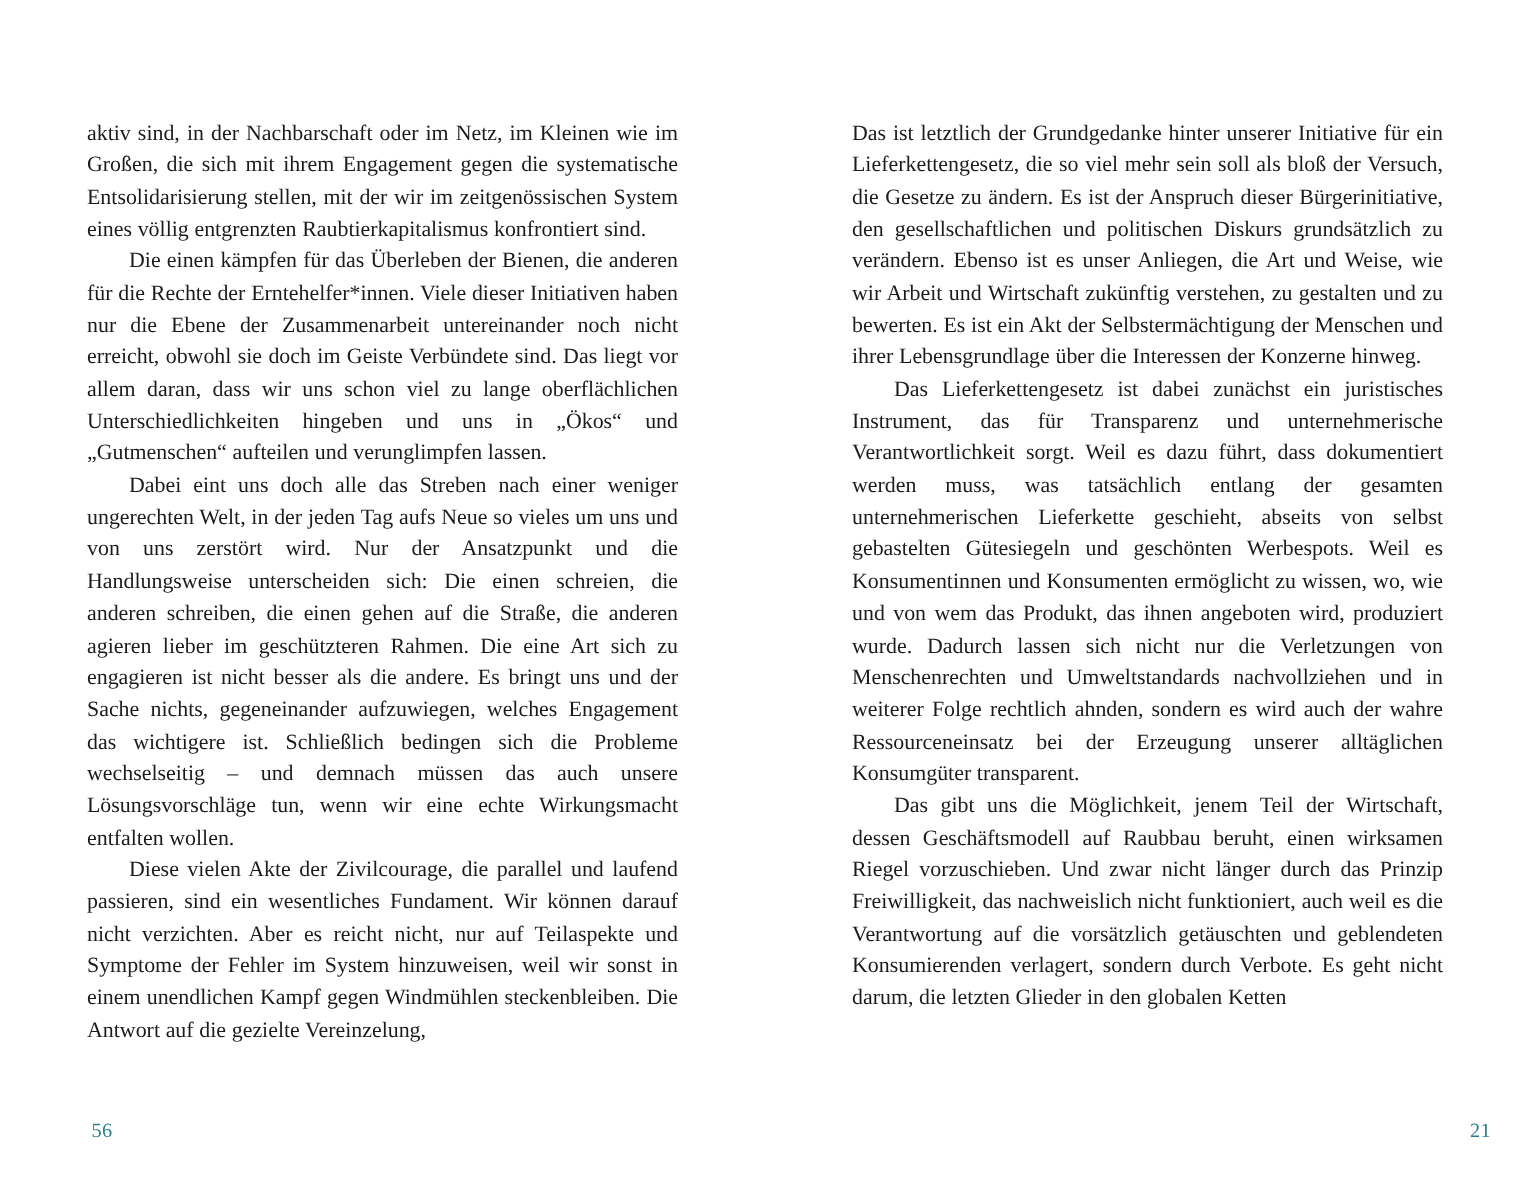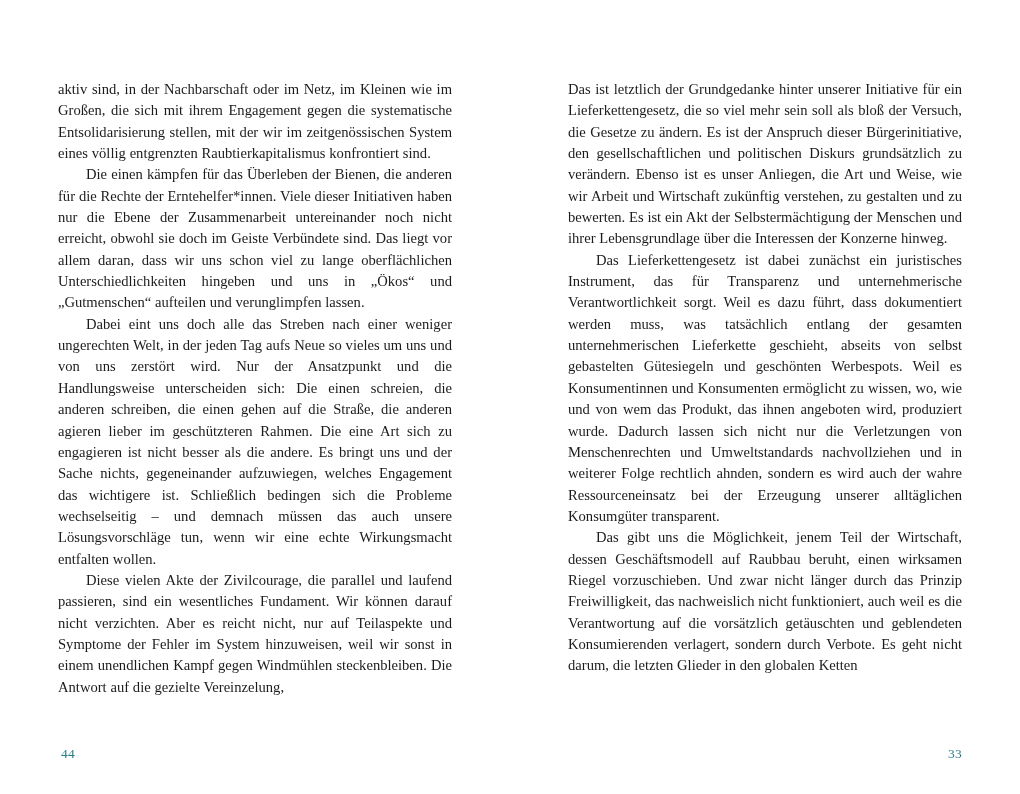--- a/index.html
+++ b/index.html
@@ -16,20 +16,21 @@
     background: #ffffff;
     overflow: hidden;
     font-family: "Liberation Serif", "DejaVu Serif", serif;
   }
 
   .page {
     position: absolute;
     top: 0;
     height: 794px;
     background: #ffffff;
+    padding-left: 32px;
   }
 
   .page-left  { left: 0;   width: 510px; }
   .page-right { left: 510px; width: 510px; }
 
   .textblock {
     position: absolute;
     top: 79px;
     width: 394px;
     color: #1b1b1b;
@@ -77,25 +78,25 @@
 
 <div class="spread">
 
   <div class="page page-left">
     <div class="textblock">
       <p>aktiv sind, in der Nachbarschaft oder im Netz, im Kleinen wie im Großen, die sich mit ihrem Engagement gegen die systematische Entsolidarisierung stellen, mit der wir im zeitgenössischen System eines völlig entgrenzten Raubtierkapitalismus konfrontiert sind.</p>
       <p>Die einen kämpfen für das Überleben der Bienen, die anderen für die Rechte der Erntehelfer*innen. Viele dieser Initiativen haben nur die Ebene der Zusammenarbeit untereinander noch nicht erreicht, obwohl sie doch im Geiste Verbündete sind. Das liegt vor allem daran, dass wir uns schon viel zu lange oberflächlichen Unterschiedlichkeiten hingeben und uns in „Ökos“ und „Gutmenschen“ aufteilen und verunglimpfen lassen.</p>
       <p>Dabei eint uns doch alle das Streben nach einer weniger ungerechten Welt, in der jeden Tag aufs Neue so vieles um uns und von uns zerstört wird. Nur der Ansatzpunkt und die Handlungsweise unterscheiden sich: Die einen schreien, die anderen schreiben, die einen gehen auf die Straße, die anderen agieren lieber im geschützteren Rahmen. Die eine Art sich zu engagieren ist nicht besser als die andere. Es bringt uns und der Sache nichts, gegeneinander aufzuwiegen, welches Engagement das wichtigere ist. Schließlich bedingen sich die Probleme wechselseitig – und demnach müssen das auch unsere Lösungsvorschläge tun, wenn wir eine echte Wirkungsmacht entfalten wollen.</p>
       <p>Diese vielen Akte der Zivilcourage, die parallel und laufend passieren, sind ein wesentliches Fundament. Wir können darauf nicht verzichten. Aber es reicht nicht, nur auf Teilaspekte und Symptome der Fehler im System hinzuweisen, weil wir sonst in einem unendlichen Kampf gegen Windmühlen steckenbleiben. Die Antwort auf die gezielte Vereinzelung,</p>
     </div>
-    <div class="folio folio-left">44</div>
+    <div class="folio folio-left">56</div>
   </div>
 
   <div class="page page-right">
     <div class="textblock">
       <p>Das ist letztlich der Grundgedanke hinter unserer Initiative für ein Lieferkettengesetz, die so viel mehr sein soll als bloß der Versuch, die Gesetze zu ändern. Es ist der Anspruch dieser Bürgerinitiative, den gesellschaftlichen und politischen Diskurs grundsätzlich zu verändern. Ebenso ist es unser Anliegen, die Art und Weise, wie wir Arbeit und Wirtschaft zukünftig verstehen, zu gestalten und zu bewerten. Es ist ein Akt der Selbstermächtigung der Menschen und ihrer Lebensgrundlage über die Interessen der Konzerne hinweg.</p>
       <p>Das Lieferkettengesetz ist dabei zunächst ein juristisches Instrument, das für Transparenz und unternehmerische Verantwortlichkeit sorgt. Weil es dazu führt, dass dokumentiert werden muss, was tatsächlich entlang der gesamten unternehmerischen Lieferkette geschieht, abseits von selbst gebastelten Gütesiegeln und geschönten Werbespots. Weil es Konsumentinnen und Konsumenten ermöglicht zu wissen, wo, wie und von wem das Produkt, das ihnen angeboten wird, produziert wurde. Dadurch lassen sich nicht nur die Verletzungen von Menschenrechten und Umweltstandards nachvollziehen und in weiterer Folge rechtlich ahnden, sondern es wird auch der wahre Ressourceneinsatz bei der Erzeugung unserer alltäglichen Konsumgüter transparent.</p>
       <p>Das gibt uns die Möglichkeit, jenem Teil der Wirtschaft, dessen Geschäftsmodell auf Raubbau beruht, einen wirksamen Riegel vorzuschieben. Und zwar nicht länger durch das Prinzip Freiwilligkeit, das nachweislich nicht funktioniert, auch weil es die Verantwortung auf die vorsätzlich getäuschten und geblendeten Konsumierenden verlagert, sondern durch Verbote. Es geht nicht darum, die letzten Glieder in den globalen Ketten</p>
     </div>
-    <div class="folio folio-right">33</div>
+    <div class="folio folio-right">21</div>
   </div>
 
 </div>
 
 </body></html>

